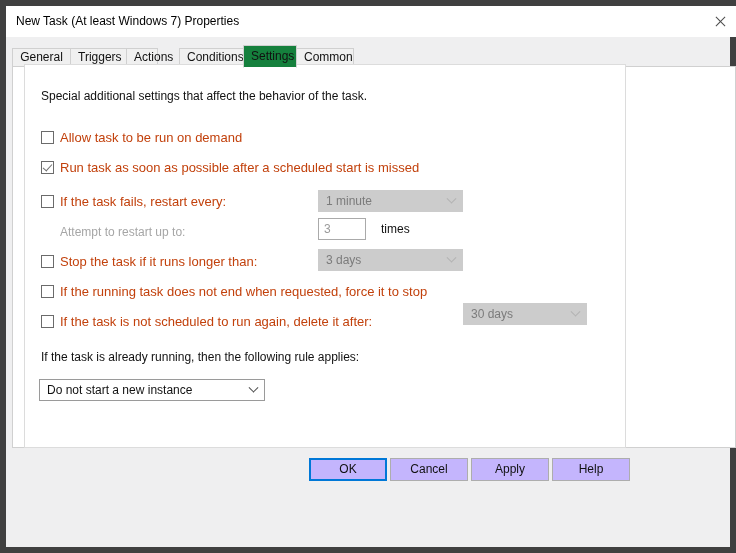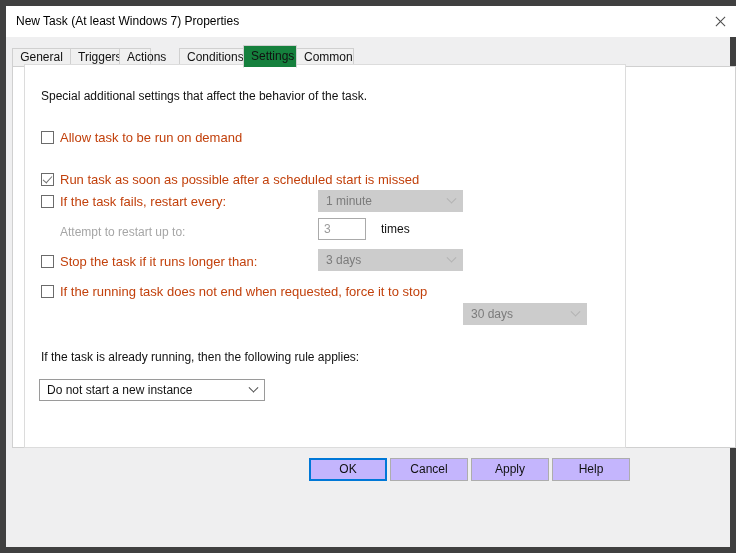--- a/index.html
+++ b/index.html
@@ -287,38 +287,38 @@
   <div class="titlebar">
     <div class="titlebar-text">New Task (At least Windows 7) Properties</div>
     <div class="close-button">
       <span class="close-glyph"></span>
     </div>
   </div>
 
   <div class="tabstrip">
     <div class="tab" style="left:0px;   width:59px;">General</div>
     <div class="tab" style="left:58px;  width:57px;">Triggers</div>
-    <div class="tab" style="left:107px; width:32px;">Actions</div>
+    <div class="tab" style="left:114px; width:32px;">Actions</div>
     <div class="tab" style="left:167px; width:65px;">Conditions</div>
     <div class="tab active" style="left:231px; width:54px;">Settings</div>
     <div class="tab" style="left:284px; width:58px;">Common</div>
   </div>
 
   <div class="tabpage"></div>
 
   <div class="group-panel"></div>
 
   <div class="intro-text">Special additional settings that affect the behavior of the task.</div>
 
   <div class="row" style="top:122px;">
     <span class="checkbox"></span>
     <span class="row-label">Allow task to be run on demand</span>
   </div>
 
-  <div class="row" style="top:164px;">
+  <div class="row" style="top:152px;">
     <span class="checkbox checked"></span>
     <span class="row-label">Run task as soon as possible after a scheduled start is missed</span>
   </div>
 
   <div class="row" style="top:186px;">
     <span class="checkbox"></span>
     <span class="row-label">If the task fails, restart every:</span>
   </div>
   <div class="combo disabled" style="left:312px; top:184px; width:145px;gap:8px;">
     <span class="combo-text">1 minute</span>
@@ -336,20 +336,24 @@
   <div class="combo disabled" style="left:312px; top:243px; width:145px;">
     <span class="combo-text">3 days</span>
     <span class="chevron"></span>
   </div>
 
   <div class="row" style="top:276px;">
     <span class="checkbox"></span>
     <span class="row-label">If the running task does not end when requested, force it to stop</span>
   </div>
 
+  <div class="row" style="top:306px;">
+    <span class="checkbox"></span>
+    <span class="row-label">If the task is not scheduled to run again, delete it after:</span>
+  </div>
   <div class="combo disabled" style="left:457px; top:297px; width:124px;">
     <span class="combo-text">30 days</span>
     <span class="chevron"></span>
   </div>
 
   <div class="plain-label" style="top:344px;">If the task is already running, then the following rule applies:</div>
   <div class="combo enabled" style="left:33px; top:373px; width:226px;">
     <span class="combo-text">Do not start a new instance</span>
     <span class="chevron"></span>
   </div>

